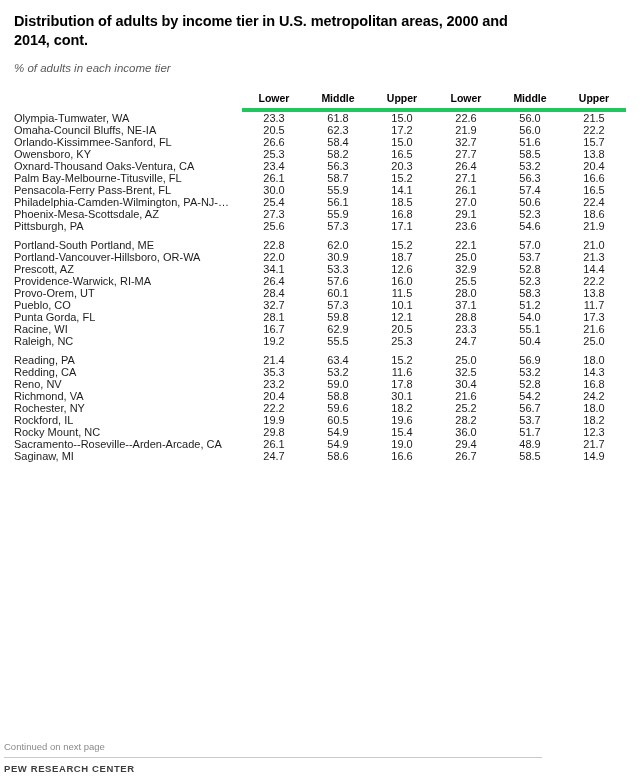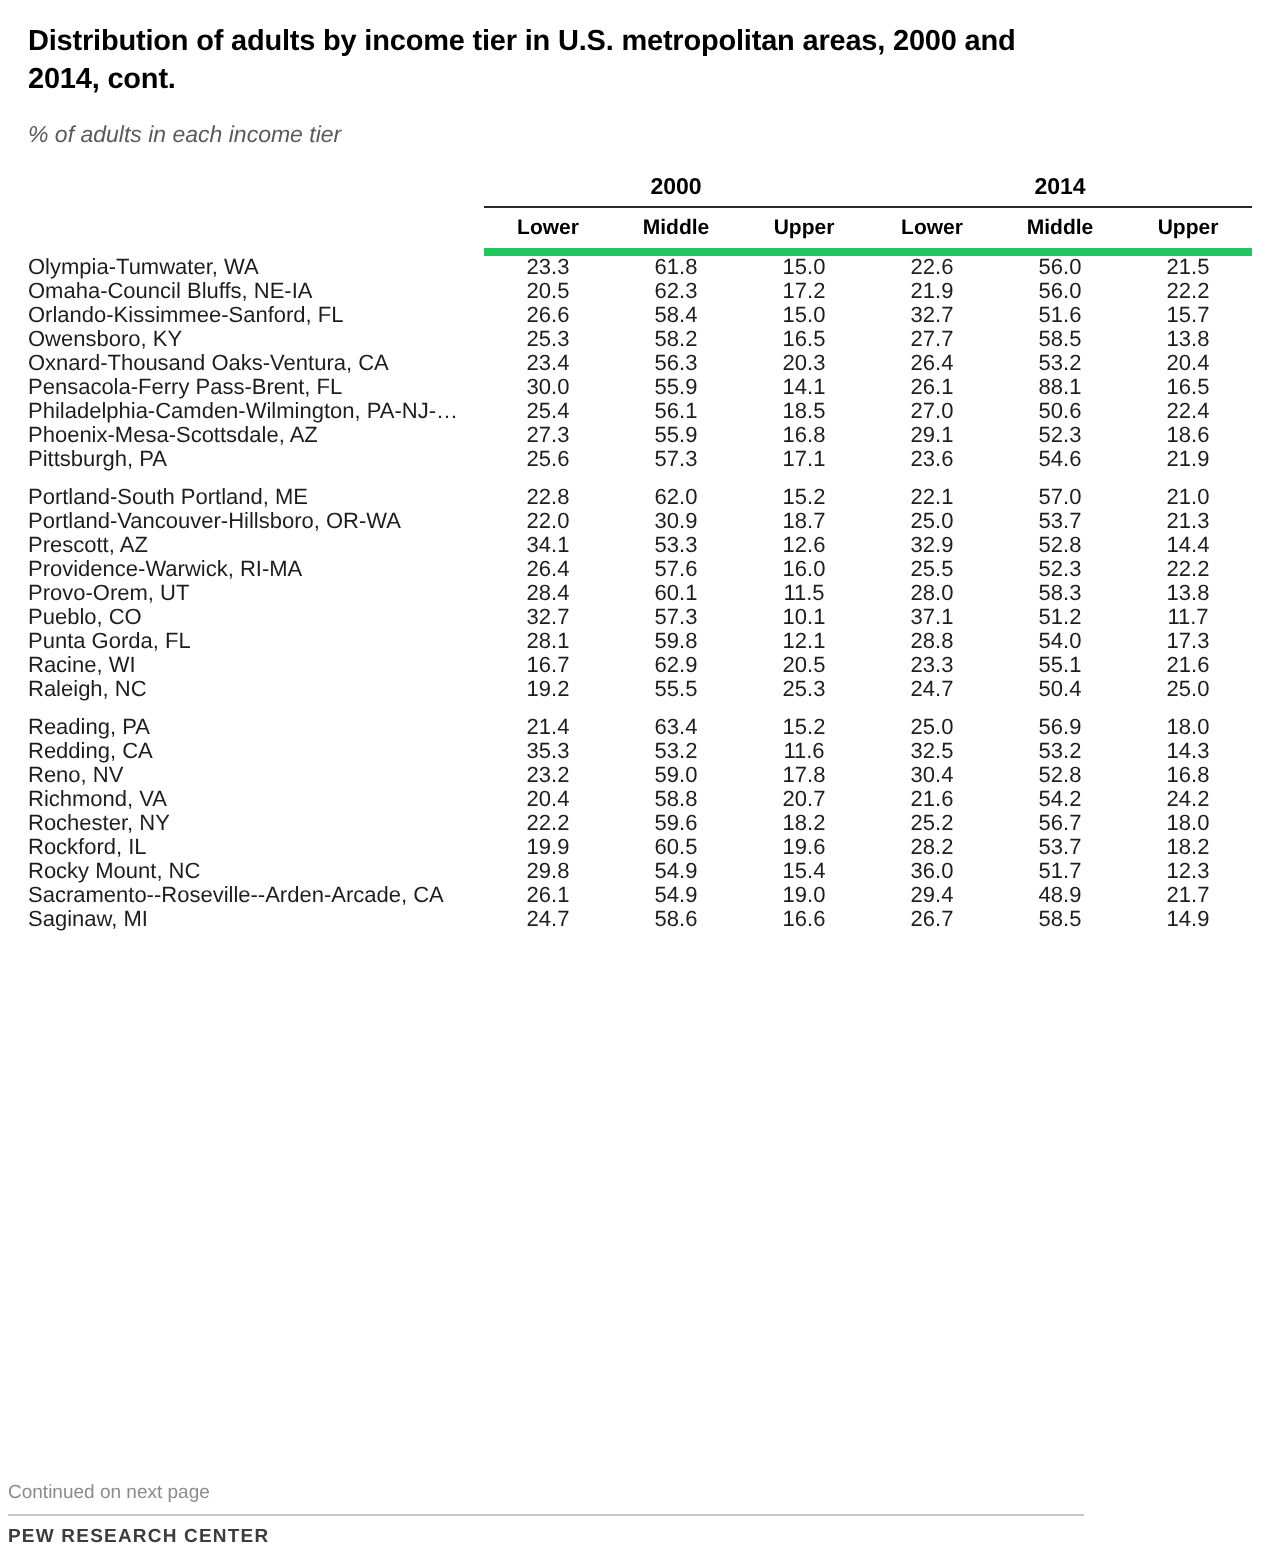--- a/index.html
+++ b/index.html
@@ -127,25 +127,20 @@
     <colgroup>
       <col class="c-label">
       <col class="c-num">
         <col class="c-num">
         <col class="c-num">
       <col class="c-num">
         <col class="c-num">
         <col class="c-num">
     </colgroup>
     <thead>
-      <tr class="group-head">
-        <th></th>
-        <th class="rule" colspan="3">2000</th>
-        <th class="rule" colspan="3">2014</th>
-      </tr>
       <tr class="sub-head">
         <th class="blank"></th>
         <th class="ruleline">Lower</th>
         <th class="ruleline">Middle</th>
         <th class="ruleline">Upper</th>
         <th class="ruleline">Lower</th>
         <th class="ruleline">Middle</th>
         <th class="ruleline">Upper</th>
       </tr>
     </thead>
@@ -189,26 +184,35 @@
         <tr>
           <td class="label">Oxnard-Thousand Oaks-Ventura, CA</td>
           <td class="num">23.4</td>
           <td class="num">56.3</td>
           <td class="num">20.3</td>
           <td class="num">26.4</td>
           <td class="num">53.2</td>
           <td class="num">20.4</td>
         </tr>
         <tr>
+          <td class="label">Palm Bay-Melbourne-Titusville, FL</td>
+          <td class="num">26.1</td>
+          <td class="num">58.7</td>
+          <td class="num">15.2</td>
+          <td class="num">27.1</td>
+          <td class="num">56.3</td>
+          <td class="num">16.6</td>
+        </tr>
+        <tr>
           <td class="label">Pensacola-Ferry Pass-Brent, FL</td>
           <td class="num">30.0</td>
           <td class="num">55.9</td>
           <td class="num">14.1</td>
           <td class="num">26.1</td>
-          <td class="num">88.1</td>
+          <td class="num">57.4</td>
           <td class="num">16.5</td>
         </tr>
         <tr>
           <td class="label">Philadelphia-Camden-Wilmington, PA-NJ-DE-MD</td>
           <td class="num">25.4</td>
           <td class="num">56.1</td>
           <td class="num">18.5</td>
           <td class="num">27.0</td>
           <td class="num">50.6</td>
           <td class="num">22.4</td>
@@ -342,21 +346,21 @@
           <td class="num">59.0</td>
           <td class="num">17.8</td>
           <td class="num">30.4</td>
           <td class="num">52.8</td>
           <td class="num">16.8</td>
         </tr>
         <tr>
           <td class="label">Richmond, VA</td>
           <td class="num">20.4</td>
           <td class="num">58.8</td>
-          <td class="num">20.7</td>
+          <td class="num">30.1</td>
           <td class="num">21.6</td>
           <td class="num">54.2</td>
           <td class="num">24.2</td>
         </tr>
         <tr>
           <td class="label">Rochester, NY</td>
           <td class="num">22.2</td>
           <td class="num">59.6</td>
           <td class="num">18.2</td>
           <td class="num">25.2</td>

